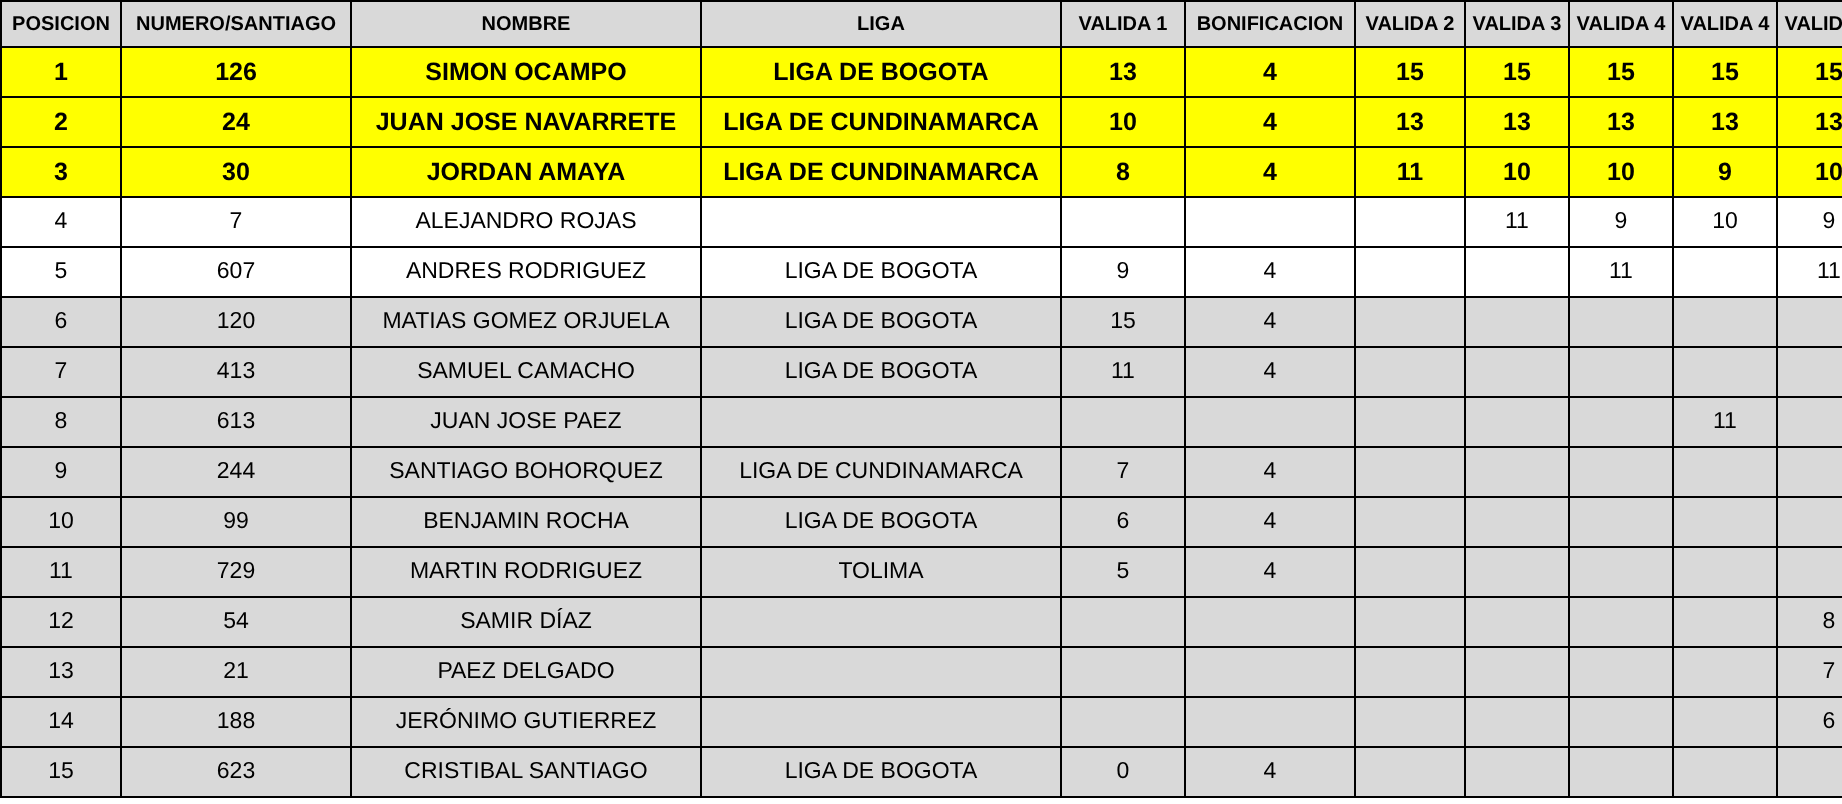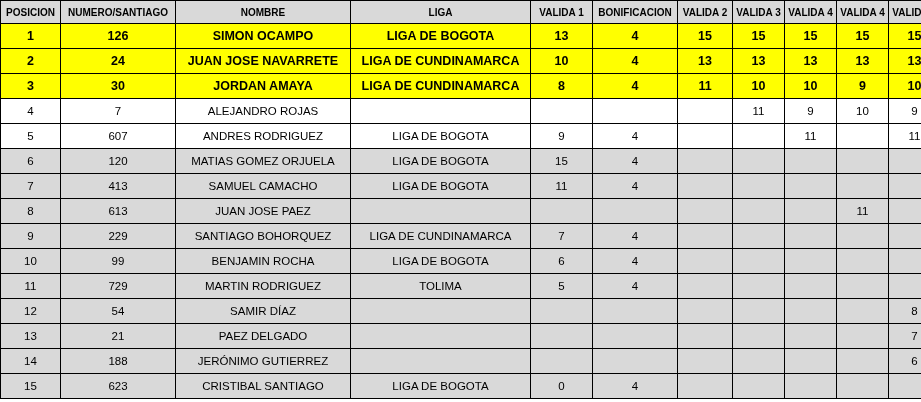--- a/index.html
+++ b/index.html
@@ -202,21 +202,21 @@
         <td class="col-valida1"></td>
         <td class="col-bonificacion"></td>
         <td class="col-valida2"></td>
         <td class="col-valida3"></td>
         <td class="col-valida4"></td>
         <td class="col-valida5">11</td>
         <td class="col-valida6"></td>
       </tr>
       <tr class="row-grey">
         <td class="col-posicion">9</td>
-        <td class="col-numero">229</td>
+        <td class="col-numero">244</td>
         <td class="col-nombre">SANTIAGO BOHORQUEZ</td>
         <td class="col-liga">LIGA DE CUNDINAMARCA</td>
         <td class="col-valida1">7</td>
         <td class="col-bonificacion">4</td>
         <td class="col-valida2"></td>
         <td class="col-valida3"></td>
         <td class="col-valida4"></td>
         <td class="col-valida5"></td>
         <td class="col-valida6"></td>
       </tr>

